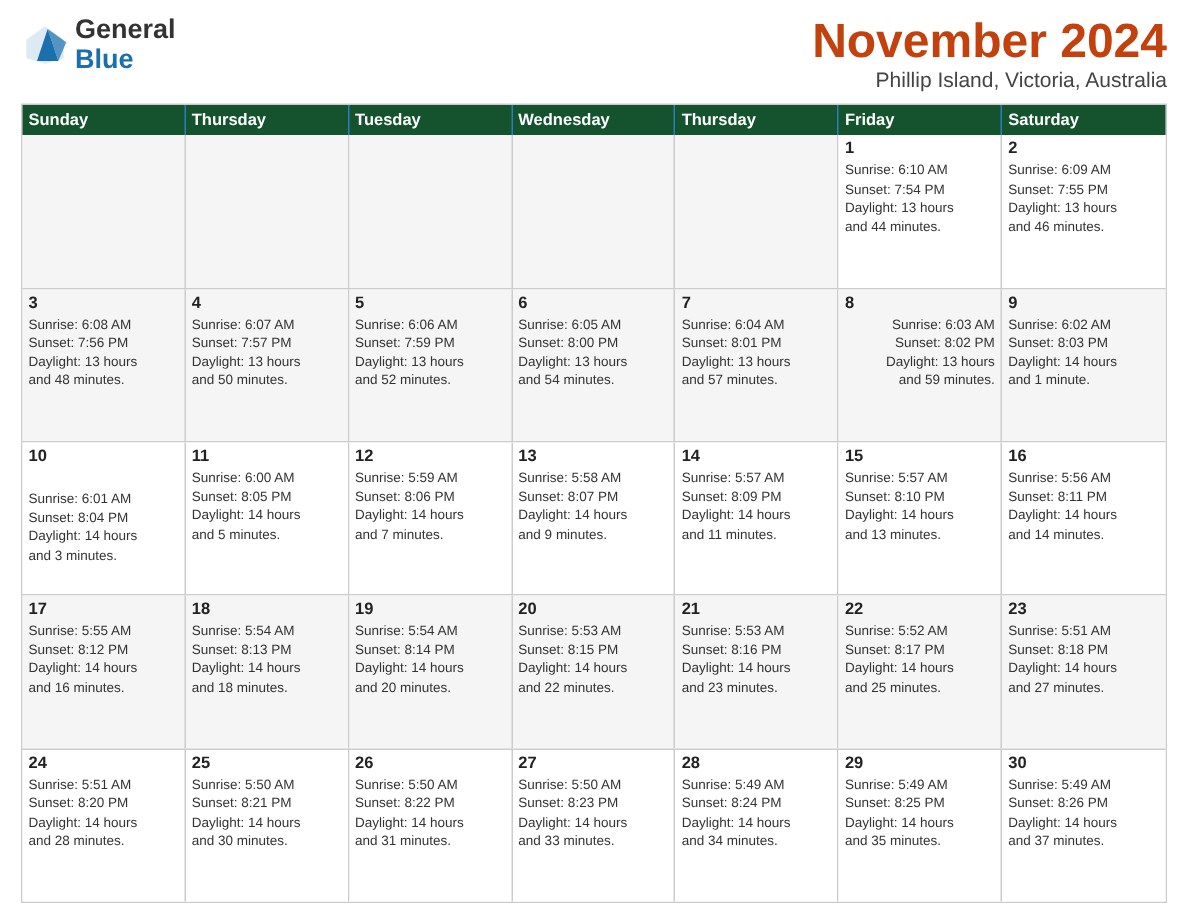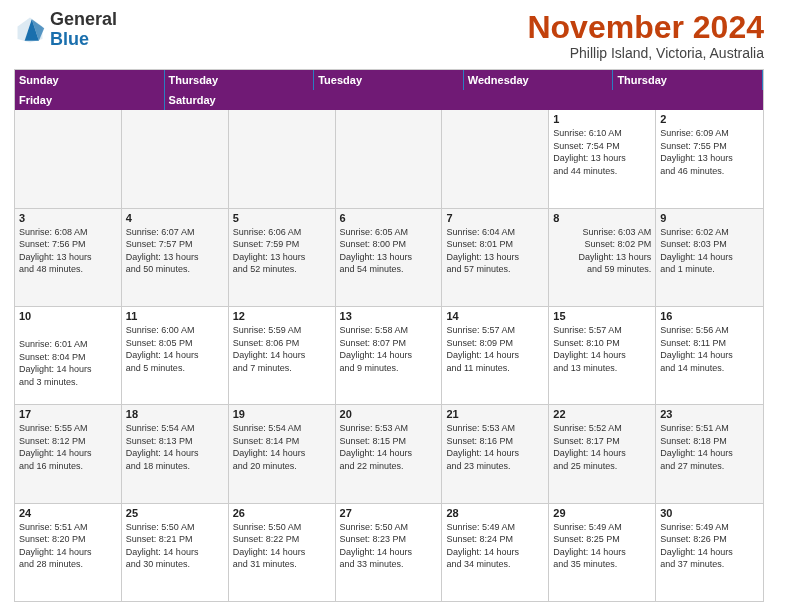--- a/index.html
+++ b/index.html
@@ -6,21 +6,21 @@
     body {
       font-family: Arial, sans-serif;
       background: #fff;
       width: 792px;
       height: 612px;
       overflow: hidden;
     }
     .page {
       width: 792px;
       height: 612px;
-      padding: 10px 28px 10px 14px;
+      padding: 10px 14px 10px 14px;
       display: flex;
       flex-direction: column;
     }
     .header {
       display: flex;
       justify-content: space-between;
       align-items: flex-start;
       margin-bottom: 8px;
     }
     .logo {
@@ -53,22 +53,22 @@
       color: #444;
     }
     .calendar {
       flex: 1;
       display: flex;
       flex-direction: column;
       border: 1px solid #ccc;
     }
     .cal-header {
       display: grid;
-      grid-template-columns: repeat(5, 1fr);
-      background: #701a75;
+      grid-template-columns: repeat(7, 1fr);
+      background: #14532d;
     }
     .cal-header-cell {
       color: #fff;
       font-size: 11px;
       font-weight: bold;
       padding: 4px 4px;
       text-align: left;
       border-right: 1px solid #2a7fc0;
     }
     .cal-header-cell:last-child { border-right: none; }

